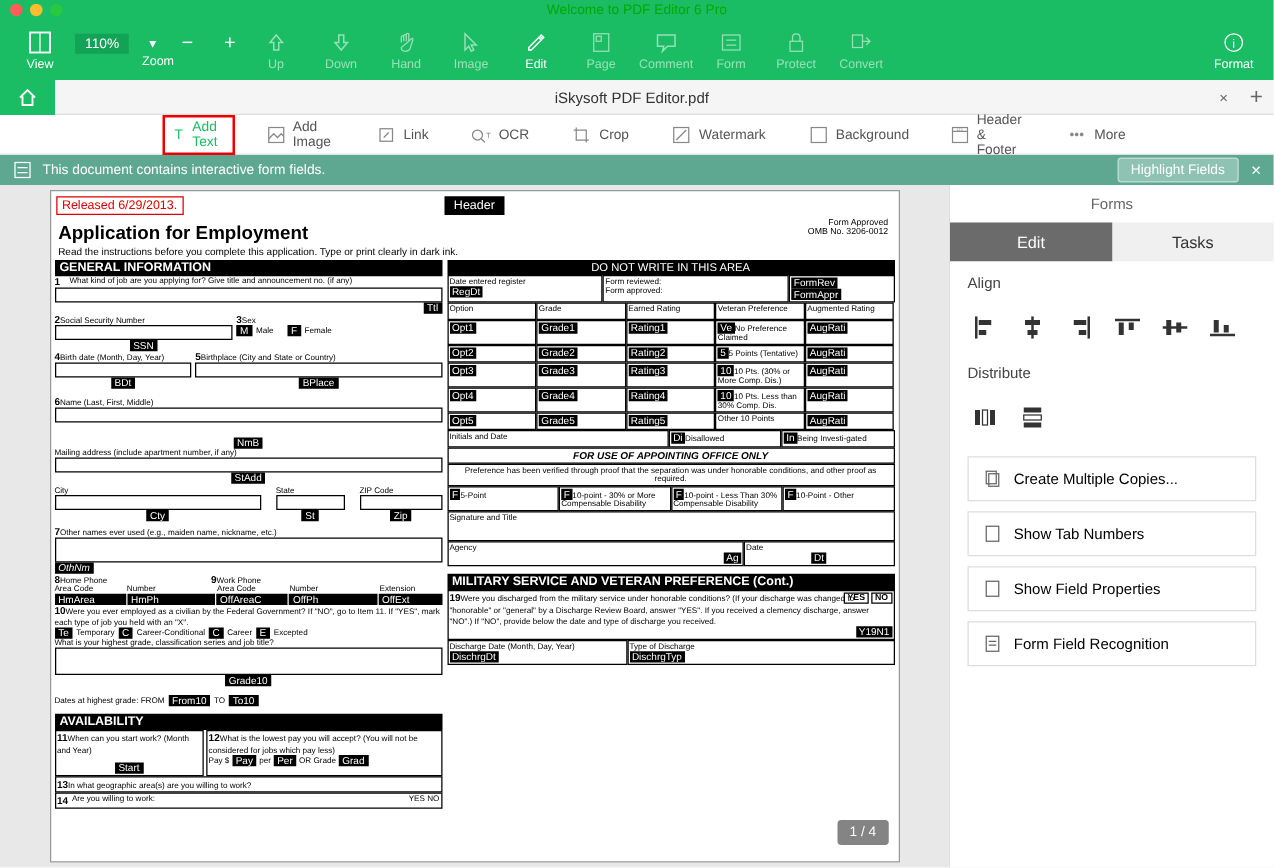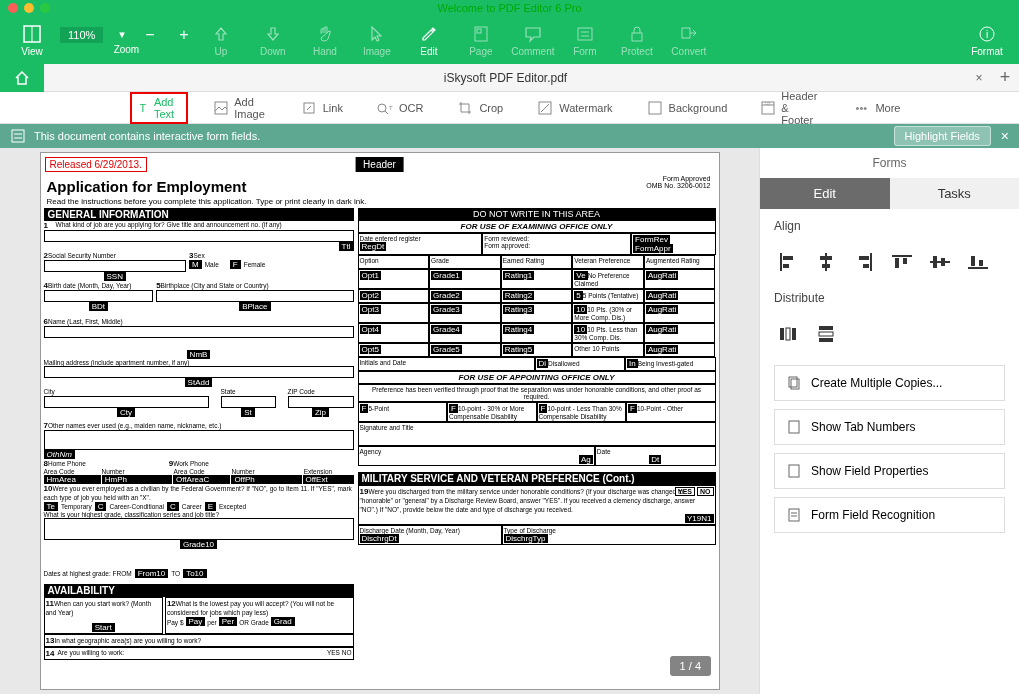--- a/index.html
+++ b/index.html
@@ -361,55 +361,54 @@
             <span class="ftag">C</span>
               <span class="tiny">Career-Conditional</span>
             <span class="ftag">C</span>
               <span class="tiny">Career</span>
             <span class="ftag">E</span>
               <span class="tiny">Excepted</span>
           </div>
           <div class="tiny">What is your highest grade, classification series and job title?</div>
           <div class="fbox" style="height:22px;"></div>
           <div style="text-align:center;"><span class="ftag">Grade10</span></div>
-          <div style="display:flex;gap:3px;align-items:center;margin-top:20px;">
+          <div style="display:flex;gap:3px;align-items:center;margin-top:7px;">
             <span class="tiny">Dates at highest grade: FROM</span>
             <span class="ftag">From10</span>
             <span class="tiny">TO</span>
             <span class="ftag">To10</span>
           </div>
           <div class="sect-hdr" style="margin-top:6px;">AVAILABILITY</div>
           <div style="display:flex;gap:2px;">
             <div style="flex:1;border:1px solid #000;padding:1px;">
               <span class="fnum">11</span><span class="tiny">When can you start work? (Month and Year)</span>
               <div style="text-align:center;margin-top:6px;"><span class="ftag">Start</span></div>
             </div>
             <div style="flex:1.6;border:1px solid #000;padding:1px;">
               <span class="fnum">12</span><span class="tiny">What is the lowest pay you will accept? (You will not be considered for jobs which pay less)</span>
-              <div style="display:flex;gap:2px;align-items:flex-end;">
+              <div style="display:flex;gap:2px;align-items:center;">
                 <span class="tiny">Pay $</span>
                   <span class="ftag">Pay</span>
                 <span class="tiny">per</span>
                   <span class="ftag">Per</span>
                 <span class="tiny">OR Grade</span>
                   <span class="ftag">Grad</span>
               </div>
             </div>
           </div>
           <div style="border:1px solid #000;padding:1px;"><span class="fnum">13</span><span class="tiny">In what geographic area(s) are you willing to work?</span></div>
           <div style="border:1px solid #000;padding:1px;display:flex;">
               <span class="fnum">14</span>
               <span class="tiny">Are you willing to work:</span>
               <span style="margin-left:auto;" class="tiny">YES NO</span>
             </div>
         </div>
 
         <div class="col">
           <div class="do-not-write">DO NOT WRITE IN THIS AREA</div>
-          <div class="exam-hdr">FOR USE OF EXAMINING OFFICE ONLY</div>
           <div class="grid-row">
             <div class="grid-cell" style="flex:1.5;"><span class="tiny">Date entered register</span><br><span class="grid-tag">RegDt</span></div>
             <div class="grid-cell" style="flex:1.8;"><span class="tiny">Form reviewed:</span><br><span class="tiny">Form approved:</span></div>
             <div class="grid-cell" style="flex:1;"><span class="grid-tag">FormRev</span><br><span class="grid-tag">FormAppr</span></div>
           </div>
           <div class="grid-row">
             <div class="grid-cell tiny">Option</div>
             <div class="grid-cell tiny">Grade</div>
             <div class="grid-cell tiny">Earned Rating</div>
             <div class="grid-cell tiny">Veteran Preference</div>

